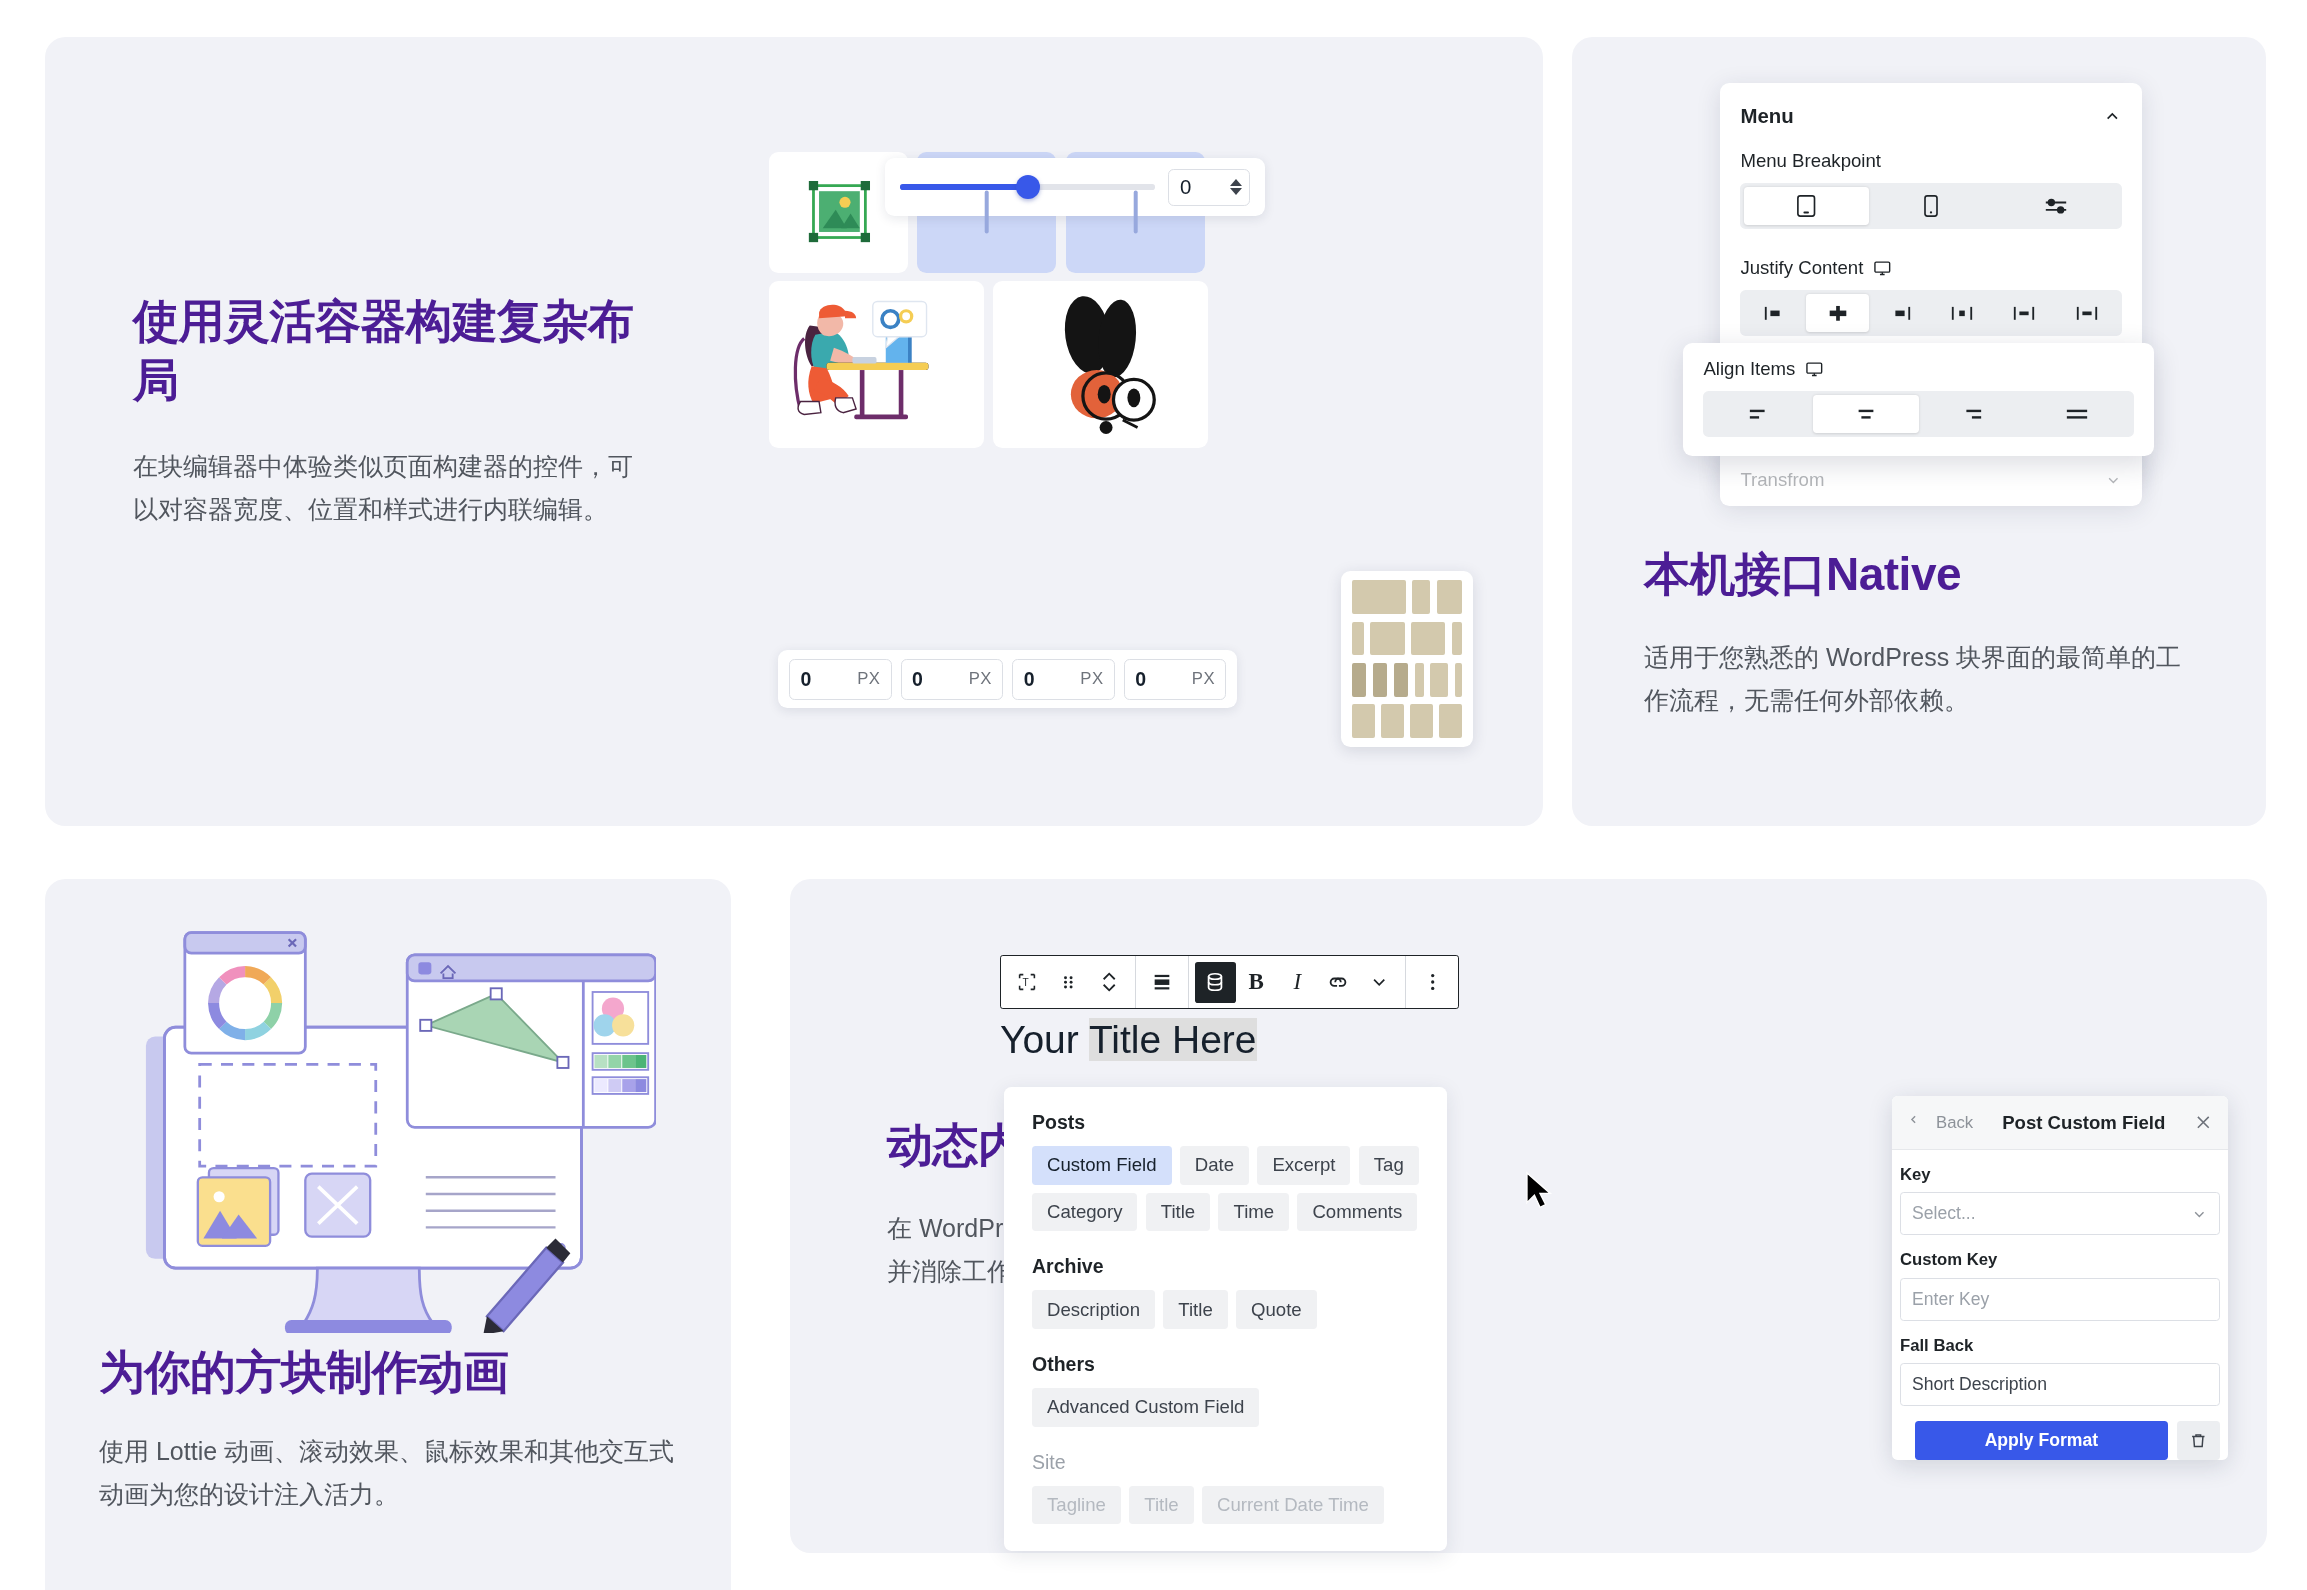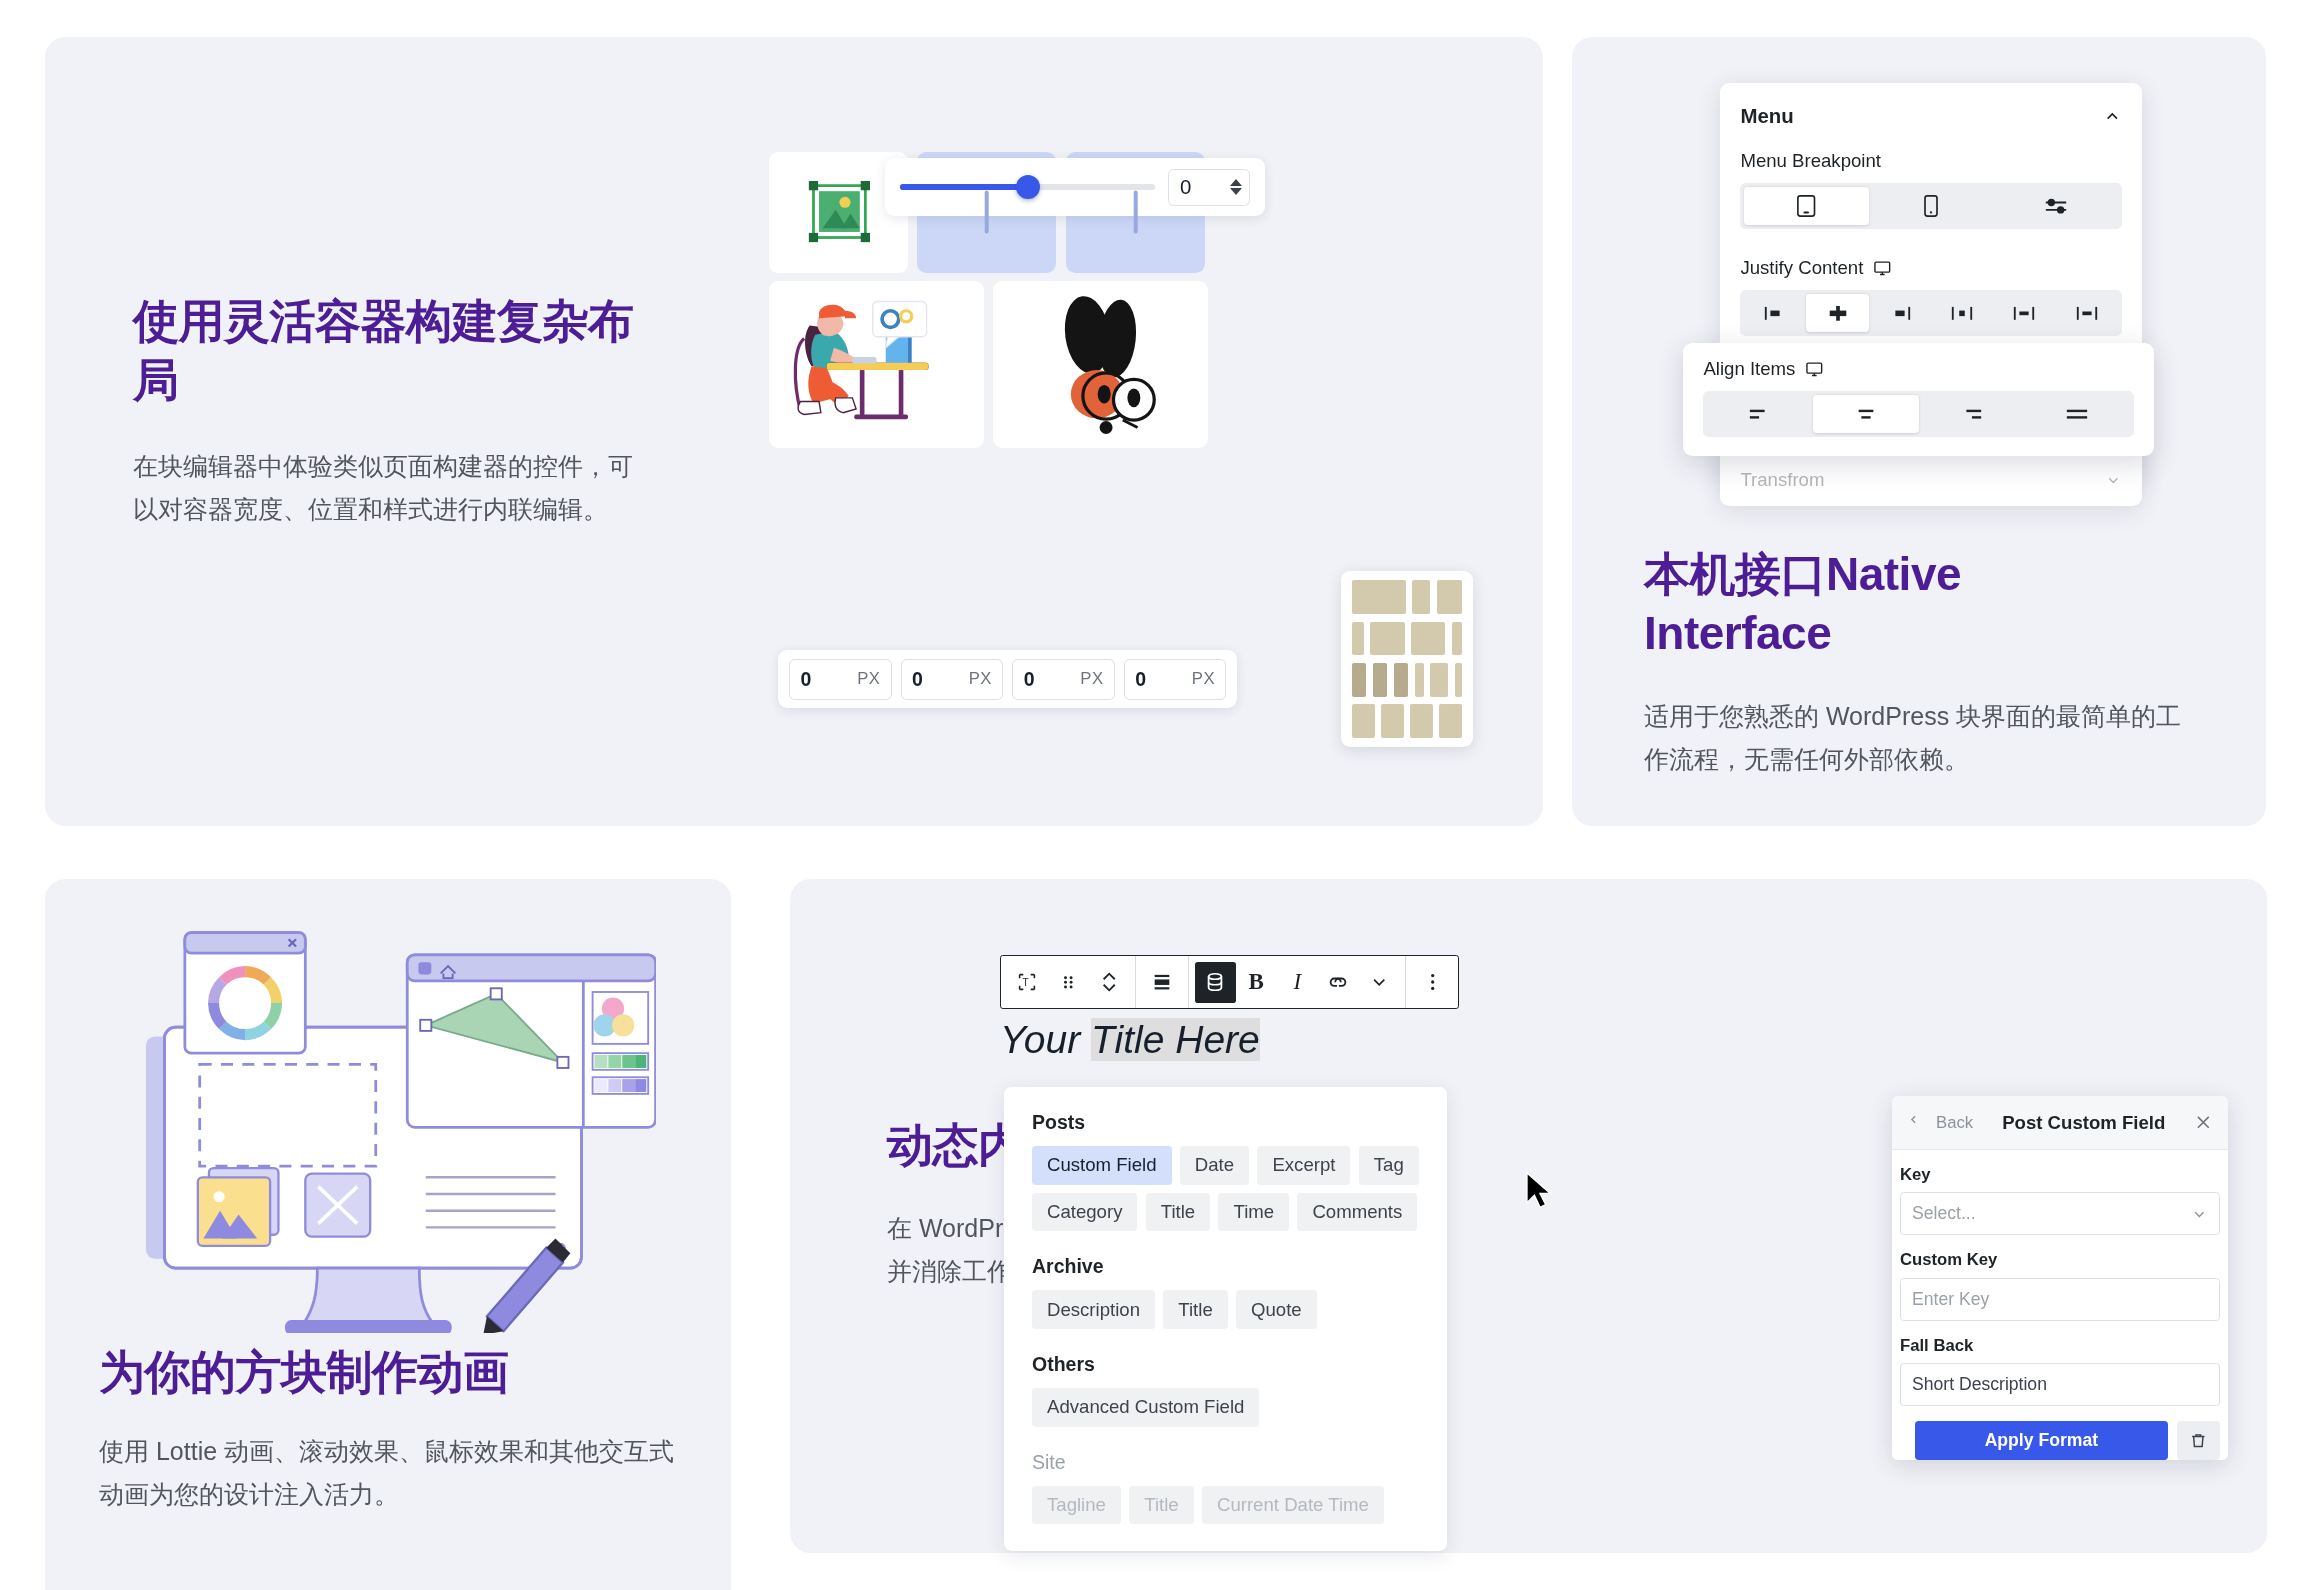--- a/index.html
+++ b/index.html
@@ -163,21 +163,21 @@
   .tb-group { display: flex; align-items: center; height: 100%; padding: 0 5.6px; }
   .tb-sep { width: 0.9px; height: 100%; background: #d6d9de; }
   .tb-btn {
     width: 41px; height: 41px; display: flex; align-items: center; justify-content: center;
     border-radius: 2.8px; color: #1e2327;
   }
   .tb-btn.active { background: #1e2327; color: #fff; }
 
   .title-line {
     position: absolute; left: 1000px; top: 1018px; font-size: 39px;
-    font-style: italic; color: #16202c; z-index: 4; white-space: nowrap;
+    color: #16202c; z-index: 4; white-space: nowrap;
   }
   .title-line .hl { background: #dedede; }
 
   .dyn-panel {
     position: absolute; left: 1004px; top: 1087px; width: 443px; height: 464px;
     background: #fff; border-radius: 7.4px;
     box-shadow: 0 4.6px 20.4px rgba(30,40,70,.10);
     padding: 24px 28px; z-index: 2;
   }
   .dyn-h { font-size: 19.5px; font-weight: 600; color: #1e2327; margin-bottom: 12px; }
@@ -500,21 +500,20 @@
               <rect x="2" y="4" width="22" height="2.6" fill="#1e2327"></rect>
               <rect x="2" y="11" width="22" height="2.6" fill="#1e2327"></rect>
             </svg>
         </div>
       </div>
     </div>
 
     <div class="text-col">
       <div class="card-title">
         <div>本机接口Native</div>
-        <div>Interface</div>
       </div>
       <div class="card-desc">适用于您熟悉的 WordPress 块界面的最简单的工作流程，无需任何外部依赖。</div>
     </div>
   </div>
 
   <div class="card" id="card-anim">
     <div style="position:absolute;left:82px;top:37px;">
       <svg width="529" height="417" viewBox="0 0 570 450">
 
         <rect x="20" y="130" width="60" height="240" rx="10" fill="#c8c9ef"></rect>

